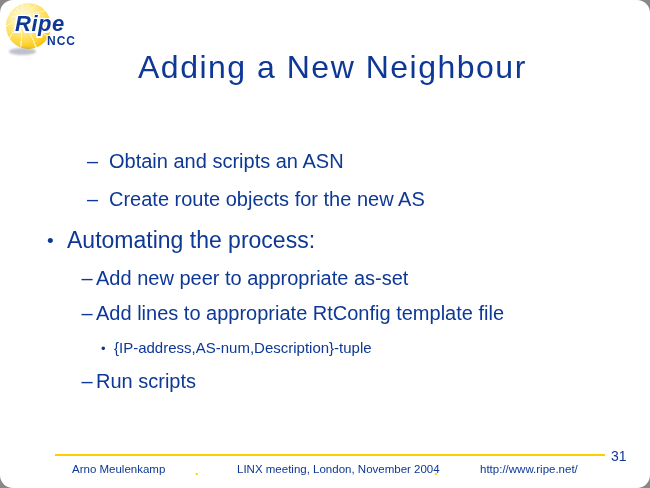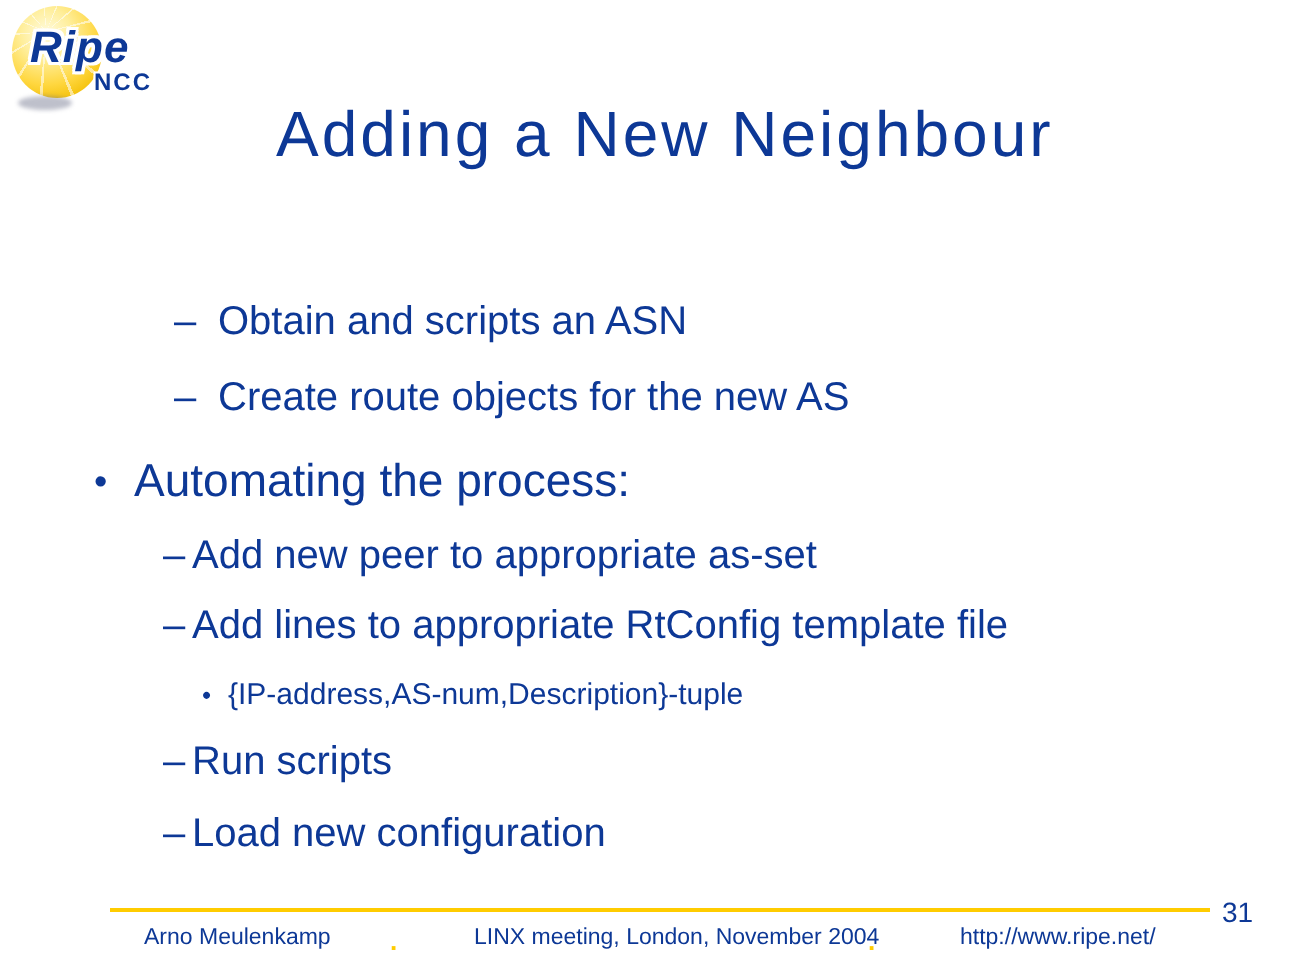--- a/index.html
+++ b/index.html
@@ -7,20 +7,21 @@
     --accent-gold:#ffcc00;
   }
   html,body{margin:0;padding:0;background:#888;}
   .slide{
     position:relative;
     width:650px;height:488px;
     background:#ffffff;
     overflow:hidden;
     font-family:"Liberation Sans", sans-serif;
     color:var(--text-navy);
+    border-radius:13px;
   }
   
   .logo{position:absolute;left:0;top:0;width:100px;height:62px;}
   .logo-ball{
     position:absolute;left:6px;top:3px;width:45px;height:46px;
     border-radius:50%;
     background:
       repeating-conic-gradient(from -30deg at 38% 28%,
         rgba(255,255,255,0) 0deg 24deg,
         rgba(255,255,255,.55) 24deg 27deg),
@@ -109,23 +110,20 @@
   </div>
   <div class="line lvl2b" style="top:302px">
     <span class="mk">–</span><span>Add lines to appropriate RtConfig template file</span>
   </div>
   <div class="line lvl3" style="top:339px">
     <span class="mk">•</span><span>{IP-address,AS-num,Description}-tuple</span>
   </div>
   <div class="line lvl2b" style="top:370px">
     <span class="mk">–</span><span>Run scripts</span>
   </div>
-  <div class="line lvl2b" style="top:406px">
-    <span class="mk">–</span><span>Load new configuration</span>
-  </div>
 
   <div class="footer-rule"></div>
   <div class="page-number">31</div>
 
   <div class="footer-text f-author">Arno Meulenkamp</div>
   <div class="footer-text f-dot1">.</div>
   <div class="footer-text f-event">LINX meeting, London, November 2004</div>
   <div class="footer-text f-dot2">.</div>
   <div class="footer-text f-url">http://www.ripe.net/</div>
 

